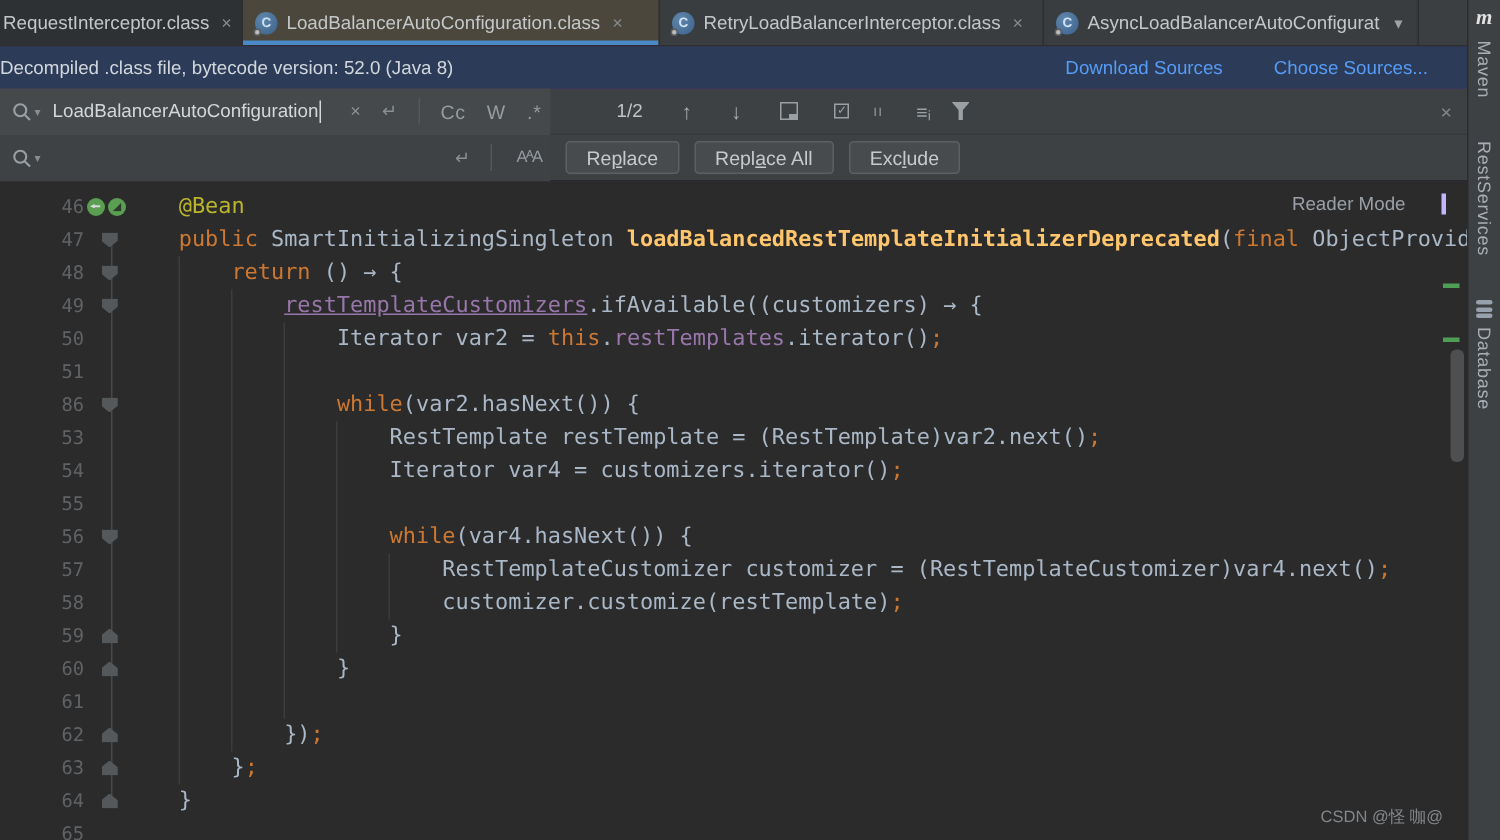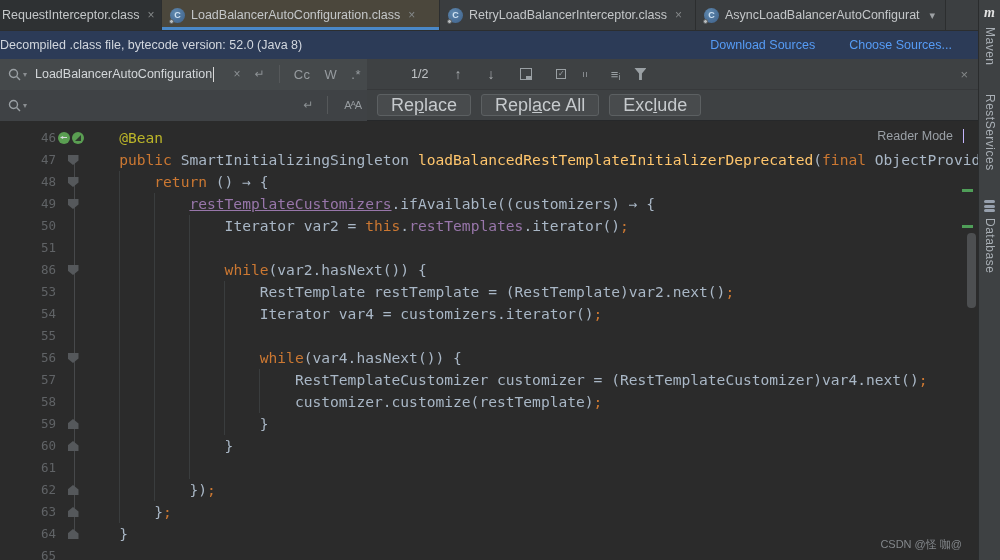--- a/index.html
+++ b/index.html
@@ -54,37 +54,37 @@
   .sqic::after { content:""; position:absolute; right:-1px; bottom:-1px; width:6px; height:4px; background:#9aa0a4; }
   .chkic { display:flex; align-items:flex-end; margin-left:24px; }
   .chkic .box { width:10px; height:10px; border:1.5px solid #9aa0a4; color:#9aa0a4; font-size:8px;
                 line-height:8px; text-align:center; }
   .chkic .ii { font-size:8px; color:#9aa0a4; margin-left:16px; letter-spacing:1px; }
   .linesic { margin-left:22px; color:#9aa0a4; font-size:13px; }
   .funnel { width:12px; height:12px; margin-left:14px; background:#9aa0a4;
             clip-path:polygon(0 0,100% 0,62% 45%,62% 100%,38% 100%,38% 45%); }
   .barclose { margin-left:auto; margin-right:10px; color:#848889; font-size:13px; }
   .btn { height:22px; padding:0 13px; margin-left:10px; background:#484b4d; border:1px solid #5c6062;
-         border-radius:3px; color:#c6cacd; font-size:18px; display:flex; align-items:center; }
+         border-radius:3px; color:#c6cacd; font-size:13px; display:flex; align-items:center; }
   .btn:first-of-type { margin-left:10px; }
   .btn .mn { text-decoration:underline; }
   .prescase { color:#979ca0; font-size:11px; margin-left:16px; letter-spacing:-1px; }
 
   
   .editor { position:absolute; left:0; top:121px; width:978px; height:439px; background:#2b2b2b;
             overflow:hidden; font-family:"DejaVu Sans Mono", monospace; }
   .rows { position:relative; padding-top:6px; }
   .row { display:flex; height:22px; line-height:22px; }
   .ln { width:62px; flex:0 0 62px; text-align:right; padding-right:6px; color:#606366;
         font-size:12.5px; font-family:"DejaVu Sans Mono", monospace; }
   .foldc { width:22px; flex:0 0 22px; position:relative; display:flex; align-items:center; justify-content:center; }
   .codeline { font-size:14.6px; color:#a9b7c6; white-space:pre; overflow:hidden; }
   .kw  { color:#cc7832; }
   .ann { color:#bbb529; }
-  .mth { color:#ffc66d; font-weight:normal; }
+  .mth { color:#ffc66d; font-weight:bold; }
   .fld { color:#9876aa; }
   .fldu{ color:#9876aa; text-decoration:underline; }
   .sem { color:#cc7832; }
   .pln { color:#a9b7c6; }
   .mk { width:11px; height:10px; background:#55585b; position:relative; z-index:2; }
   .mk.d { clip-path:polygon(0 0,100% 0,100% 55%,50% 100%,0 55%); }
   .mk.u { clip-path:polygon(50% 0,100% 45%,100% 100%,0 100%,0 45%); }
   .springwrap { position:absolute; left:-4px; top:5px; display:flex; gap:2px; z-index:3; }
   .spring { position:relative; width:12px; height:12px; border-radius:50%; background:#5a9e52; }
   .spring.nav::after { content:""; position:absolute; left:2px; top:4px; width:7px; height:3px;
@@ -92,21 +92,21 @@
   .spring.leaf::after { content:""; position:absolute; left:3px; top:3px; width:6px; height:6px;
         background:#2f3a2e; clip-path:polygon(0 100%,100% 0,100% 100%); }
   .foldline { position:absolute; left:74px; top:39px; width:1px; height:375px; background:#47494b; z-index:1; }
   .iguide { position:absolute; width:1px; background:#3a3d3e; }
   .g1 { left:119px; top:50px;  height:352px; }
   .g2 { left:154px; top:72px;  height:308px; }
   .g3 { left:189px; top:94px;  height:264px; }
   .g4 { left:224px; top:160px; height:154px; }
   .g5 { left:259px; top:248px; height:44px;  }
   .readermode { position:absolute; top:8px; right:14px; color:#9aa0a6; font-size:12.5px;
-                font-family:"Liberation Sans", sans-serif; padding-right:10px; border-right:1px solid #c4b5fd; }
+                font-family:"Liberation Sans", sans-serif; padding-right:24px; border-right:3px solid #c4b5fd; }
   .stripemark { position:absolute; right:5px; width:11px; height:3px; background:#4f9e58; }
   .sm1 { top:68px; } .sm2 { top:104px; }
   .vthumb { position:absolute; right:2px; top:112px; width:9px; height:75px;
             background:rgba(166,174,181,0.28); border-radius:4px; }
 
   
   .rightstripe { position:absolute; right:0; top:0; width:22px; height:560px; background:#3e4143;
                  border-left:1px solid #2a2c2d; display:flex; flex-direction:column; align-items:center; }
   .vlabel { writing-mode:vertical-rl; color:#a9afb5; font-size:12px; letter-spacing:0.5px; }
   .mavenicon { margin-top:6px; color:#e3e3e3; font-family:"Liberation Serif", serif;

